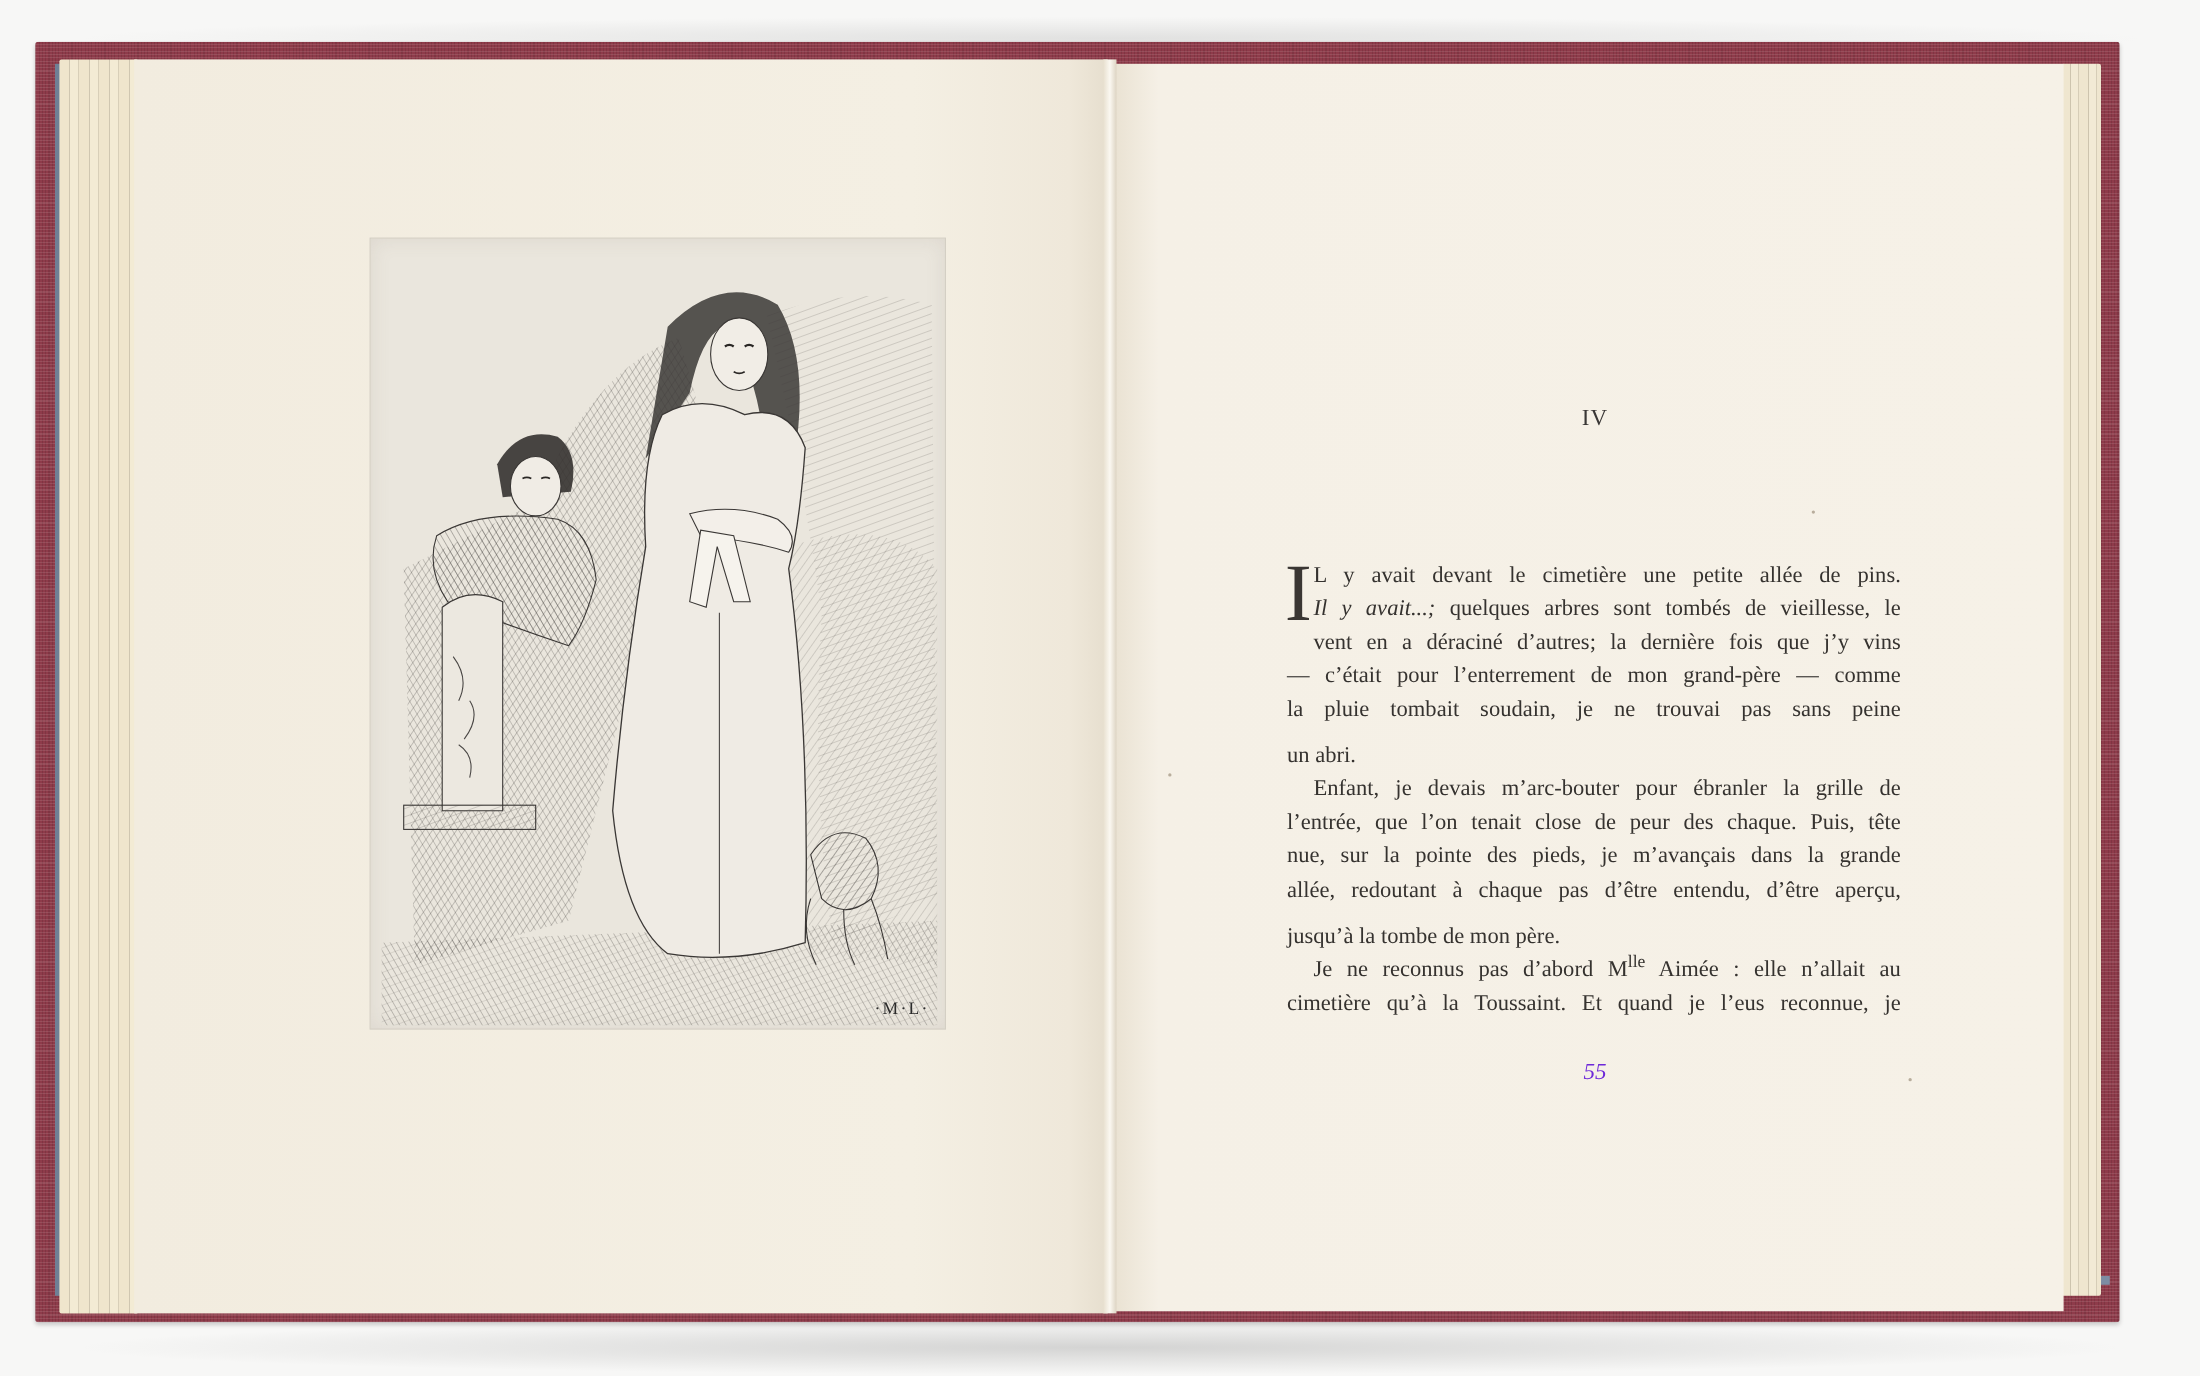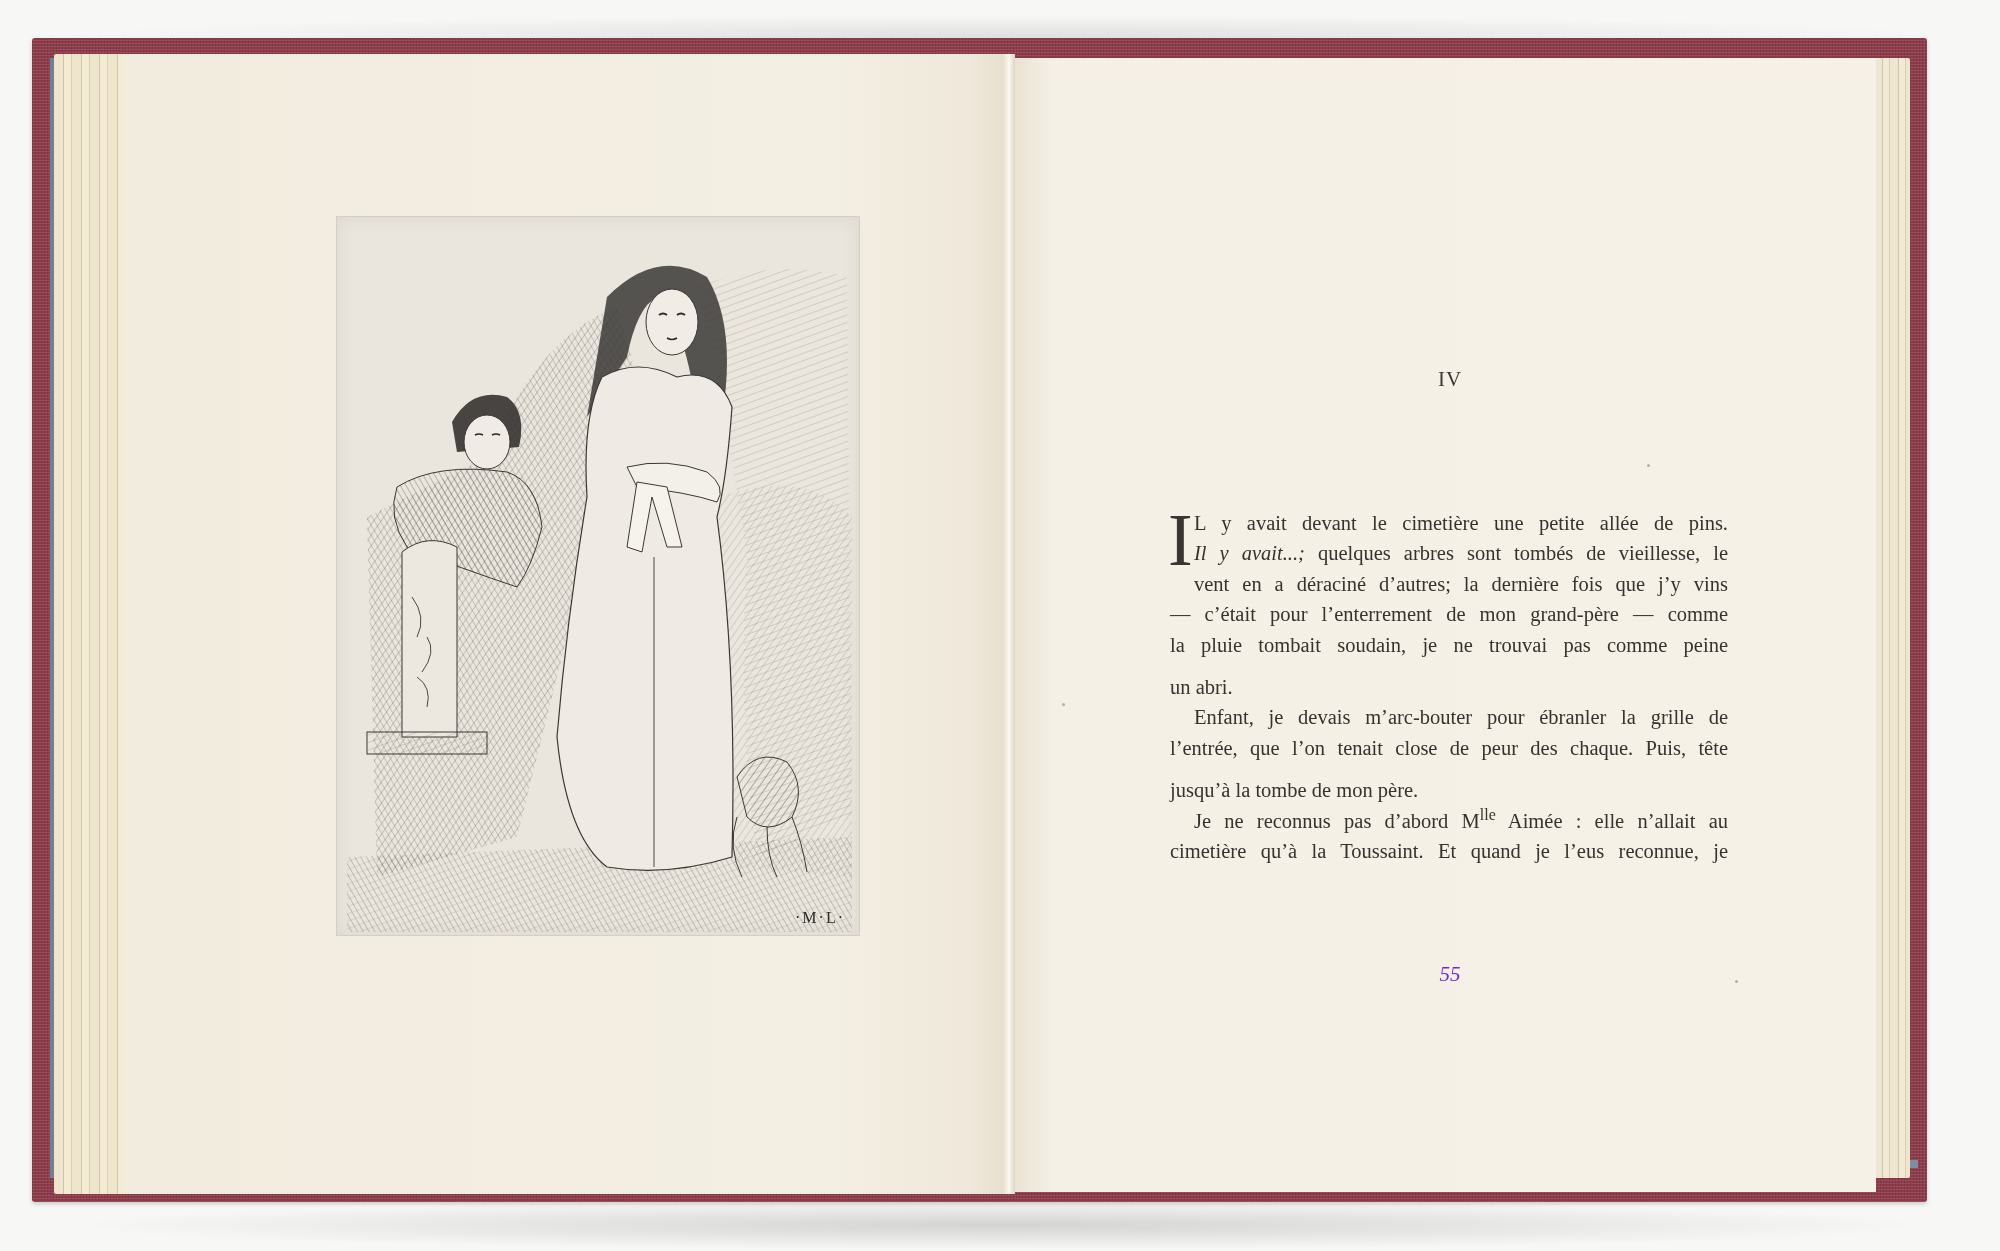--- a/index.html
+++ b/index.html
@@ -167,25 +167,27 @@
 </div>
 
 <div class="chapter">IV</div>
 
 <div class="text-block">
   <span class="dropcap">I</span>
   <span class="line first-line">L y avait devant le cimetière une petite allée de pins.</span>
   <span class="line hang"><i>Il y avait...;</i><span> quelques arbres sont tombés de vieillesse, le</span></span>
   <span class="line hang">vent en a déraciné d’autres; la dernière fois que j’y vins</span>
   <span class="line">— c’était pour l’enterrement de mon grand-père — comme</span>
-  <span class="line">la pluie tombait soudain, je ne trouvai pas comme peine</span>
+  <span class="line">la pluie tombait soudain, je ne trouvai pas sans peine</span>
   <span class="line last">un abri.</span>
 
   <span class="line indent">Enfant, je devais m’arc-bouter pour ébranler la grille de</span>
   <span class="line">l’entrée, que l’on tenait close de peur des chaque. Puis, tête</span>
+  <span class="line">nue, sur la pointe des pieds, je m’avançais dans la grande</span>
+  <span class="line">allée, redoutant à chaque pas d’être entendu, d’être aperçu,</span>
   <span class="line last">jusqu’à la tombe de mon père.</span>
 
   <span class="line indent"><span>Je ne reconnus pas d’abord M</span><sup>lle</sup><span> Aimée : elle n’allait au</span></span>
   <span class="line">cimetière qu’à la Toussaint. Et quand je l’eus reconnue, je</span>
 </div>
 
 <div class="page-number">55</div>
 
 <div class="speck" style="left:1062px; top:703px;"></div>
 <div class="speck" style="left:1647px; top:464px;"></div>

